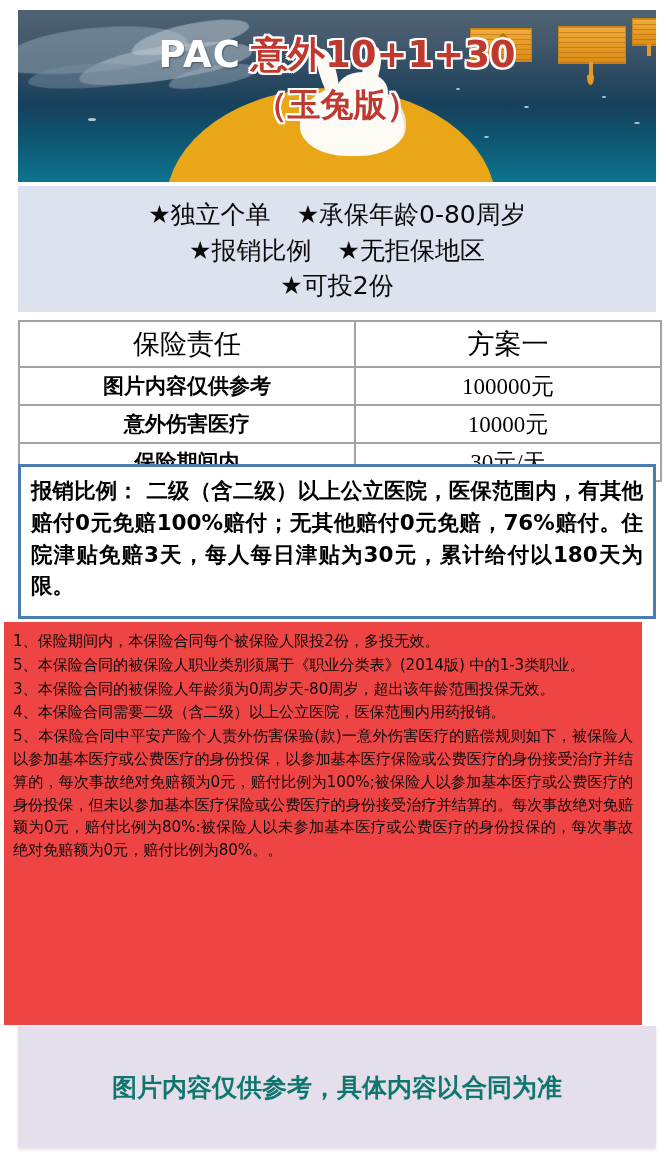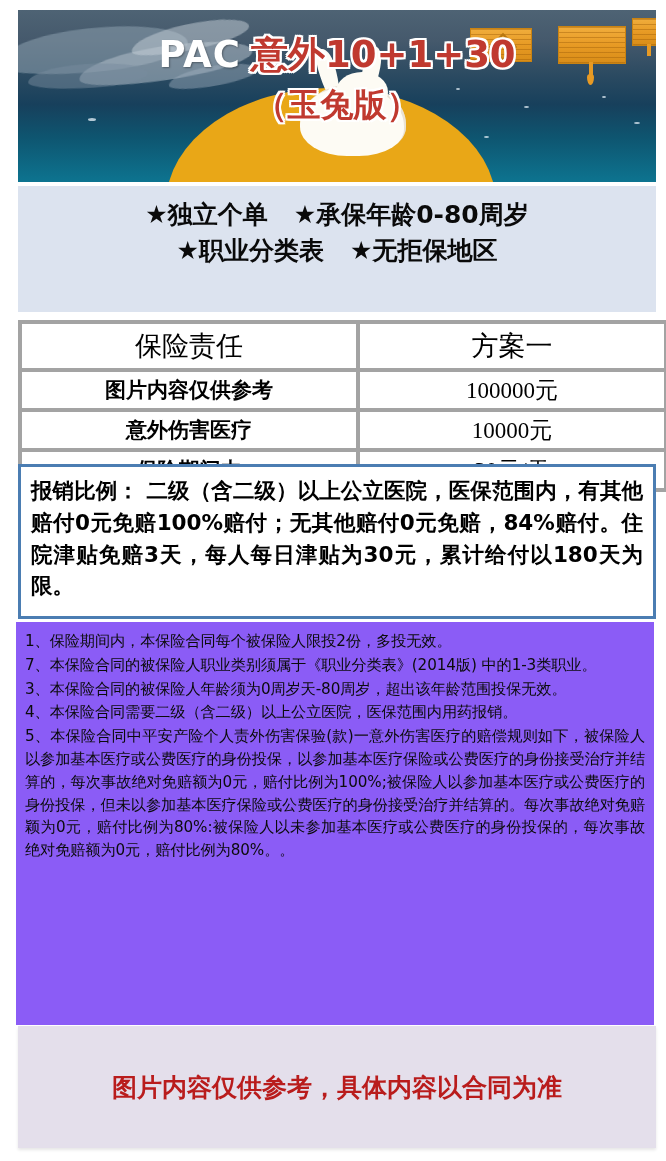--- a/index.html
+++ b/index.html
@@ -188,39 +188,39 @@
     width: 638px;
     height: 126px;
     background: #dce3ef;
     text-align: center;
     box-sizing: border-box;
     padding-top: 11px;
   }
   .feat-line {
     font-family: "DejaVu Sans", "Liberation Sans", sans-serif;
     font-size: 25px;
-    font-weight: bold;
+    font-weight: normal;
     color: #0a0a0a;
     line-height: 1.42;
     white-space: nowrap;
   }
   .feat-gap { display: inline-block; width: 26px; }
 
   
   .table {
     position: absolute;
     left: 18px;
     top: 320px;
     width: 638px;
     border-collapse: collapse;
     background: #ffffff;
     table-layout: fixed;
   }
   .table td {
-    border: 4px solid #a3a3a3;
+    border: 2px solid #a3a3a3;
     text-align: center;
     font-family: "Liberation Serif", "DejaVu Serif", serif;
     color: #000000;
     padding: 0;
     background: #ffffff;
   }
   .table .col-a { width: 334px; }
   .table .col-b { width: 304px; margin-top: 36px; }
   .table tr.head td {
     font-size: 27px;
@@ -255,25 +255,25 @@
     font-size: 21.5px;
     font-weight: bold;
     color: #000000;
     line-height: 1.48;
     text-align: justify;
   }
 
   
   .terms {
     position: absolute;
-    left: 16px;
+    left: 4px;
     top: 622px;
     width: 638px;
     height: 403px;
-    background: #8b5cf6;
+    background: #ef4444;
     box-sizing: border-box;
     padding: 8px 9px 0 9px;
   }
   .term-item {
     font-family: "DejaVu Sans", "Liberation Sans", sans-serif;
     font-size: 15.2px;
     color: #0b0b0b;
     line-height: 1.5;
     margin: 0 0 1px 0;
     text-align: justify;
@@ -290,21 +290,21 @@
     background: #e4dfeb;
     display: flex;
     align-items: center;
     justify-content: center;
     box-shadow: 0 2px 3px rgba(0,0,0,0.10);
   }
   .footer-text {
     font-family: "DejaVu Sans", "Liberation Sans", sans-serif;
     font-size: 25px;
     font-weight: bold;
-    color: #b91c1c;
+    color: #0f766e;
     white-space: nowrap;
   }
 </style>
 </head>
 <body>
 
 <div class="page">
 
   <div class="banner">
 
@@ -347,21 +347,24 @@
       </div>
       <div class="title-line2">（玉兔版）</div>
     </div>
   </div>
 
   <div class="features">
     <div class="feat-line">
       <span>★独立个单</span><span class="feat-gap"></span><span>★承保年龄0-80周岁</span>
     </div>
     <div class="feat-line">
-      <span>★职业分类表</span><span class="feat-gap"></span><span>★无拒保地区</span>
+      <span>★报销比例</span><span class="feat-gap"></span><span>★无拒保地区</span>
+    </div>
+    <div class="feat-line">
+      <span>★可投2份</span>
     </div>
   </div>
 
   <table class="table">
     <tbody>
         <tr class="head">
       <td class="col-a">保险责任</td>
       <td class="col-b">方案一</td>
     </tr>
     <tr class="row">
@@ -373,26 +376,26 @@
       <td class="val">10000元</td>
     </tr>
     <tr class="row">
       <td>保险期间内</td>
       <td class="val">30元/天</td>
     </tr>
   </tbody>
     </table>
 
   <div class="reimburse">
-    <p>报销比例： 二级（含二级）以上公立医院，医保范围内，有其他赔付0元免赔100%赔付；无其他赔付0元免赔，84%赔付。住院津贴免赔3天，每人每日津贴为30元，累计给付以180天为限。</p>
+    <p>报销比例： 二级（含二级）以上公立医院，医保范围内，有其他赔付0元免赔100%赔付；无其他赔付0元免赔，76%赔付。住院津贴免赔3天，每人每日津贴为30元，累计给付以180天为限。</p>
   </div>
 
   <div class="terms">
     <p class="term-item">1、保险期间内，本保险合同每个被保险人限投2份，多投无效。</p>
-    <p class="term-item">7、本保险合同的被保险人职业类别须属于《职业分类表》(2014版) 中的1-3类职业。</p>
+    <p class="term-item">5、本保险合同的被保险人职业类别须属于《职业分类表》(2014版) 中的1-3类职业。</p>
     <p class="term-item">3、本保险合同的被保险人年龄须为0周岁天-80周岁，超出该年龄范围投保无效。</p>
     <p class="term-item">4、本保险合同需要二级（含二级）以上公立医院，医保范围内用药报销。</p>
     <p class="term-item">5、本保险合同中平安产险个人责外伤害保验(款)一意外伤害医疗的赔偿规则如下，被保险人以参加基本医疗或公费医疗的身份投保，以参加基本医疗保险或公费医疗的身份接受治疗并结算的，每次事故绝对免赔额为0元，赔付比例为100%;被保险人以参加基本医疗或公费医疗的身份投保，但未以参加基本医疗保险或公费医疗的身份接受治疗并结算的。每次事故绝对免赔颖为0元，赔付比例为80%:被保险人以未参加基本医疗或公费医疗的身份投保的，每次事故绝对免赔额为0元，赔付比例为80%。。</p>
   </div>
 
   <div class="footer">
     <div class="footer-text">图片内容仅供参考，具体内容以合同为准</div>
   </div>
 
 </div>

